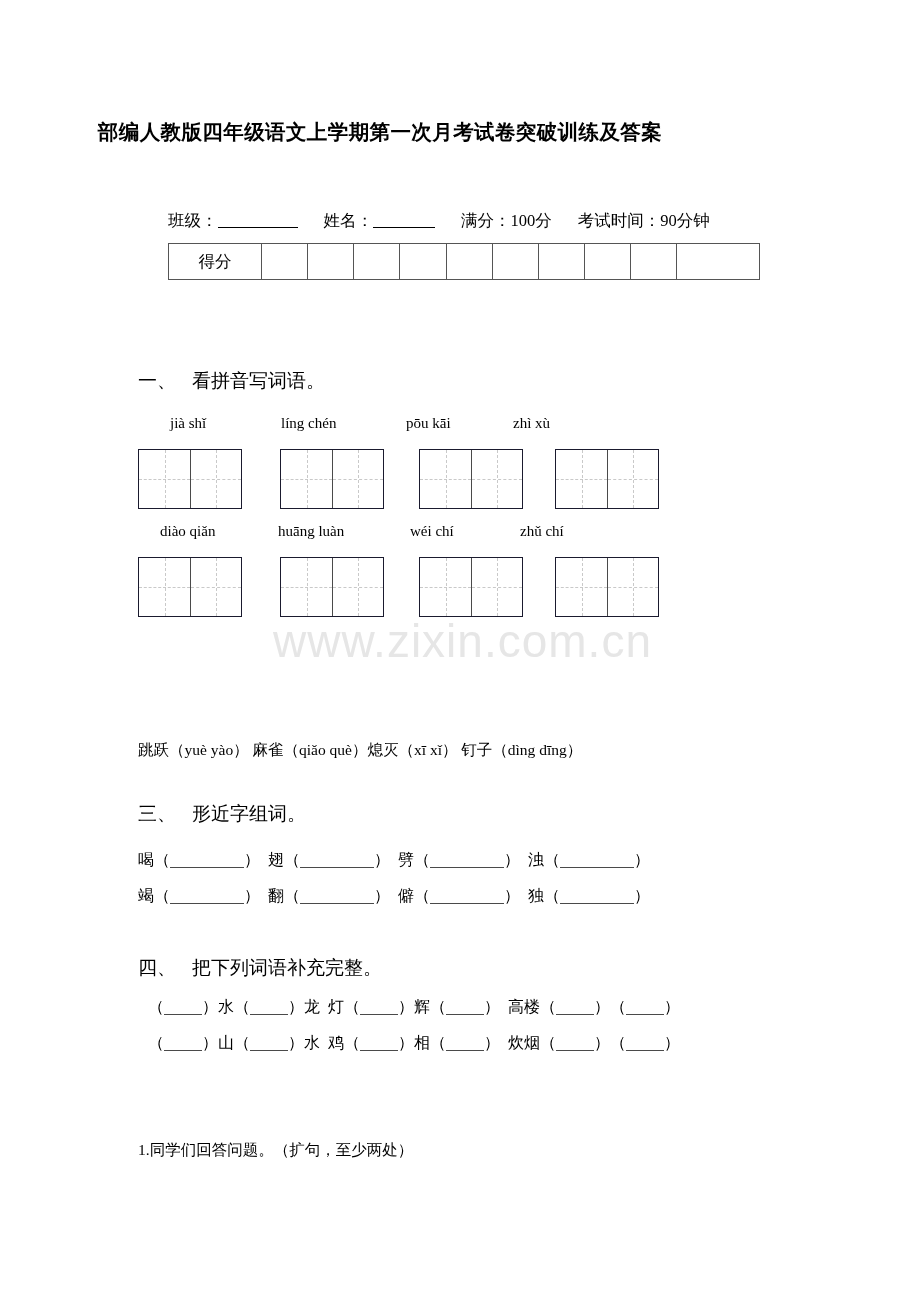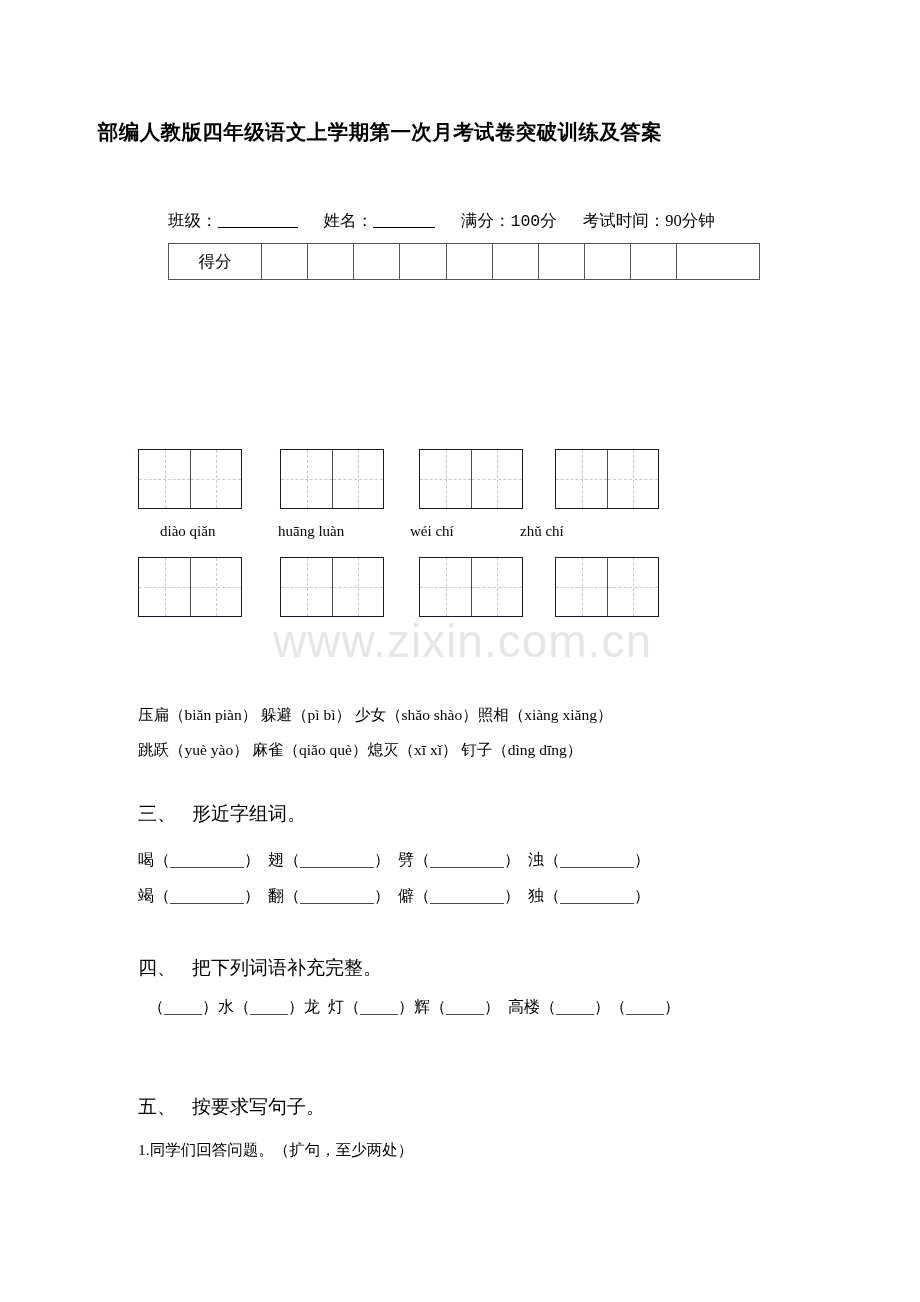--- a/index.html
+++ b/index.html
@@ -35,21 +35,21 @@
   }
 
   
   .info-line {
     position: absolute;
     left: 168px;
     top: 210px;
     font-size: 16.5px;
     white-space: nowrap;
   }
-  .info-line .seg { margin-right: 26px; font-family: Liberation Mono, monospace; }
+  .info-line .seg { margin-right: 26px; }
   .info-line .blank-long {
     display: inline-block;
     width: 80px;
     border-bottom: 1px solid #000;
     height: 0.95em;
     vertical-align: -2px;
   }
   .info-line .blank-short {
     display: inline-block;
     width: 62px;
@@ -209,21 +209,30 @@
       <td class="num"></td>
       <td class="num"></td>
       <td class="num"></td>
       <td class="num"></td>
       <td class="num"></td>
       <td class="tot"></td>
     </tr>
   </tbody>
     </table>
 
-
+  <div class="sec-head" style="top:368px;">
+    <span class="sec-idx">一、</span><span>看拼音写词语。</span>
+  </div>
+
+  <div class="pinyin-row" style="top:415px;">
+    <span style="left:32px;">jià shǐ</span>
+    <span style="left:143px;">líng chén</span>
+    <span style="left:268px;">pōu kāi</span>
+    <span style="left:375px;">zhì xù</span>
+  </div>
 
   <div class="grid-row" style="top:449px;">
     <div class="tzg" style="left:0px;">
         <div class="cell"></div>
         <div class="cell"></div>
       </div>
     <div class="tzg" style="left:142px;">
         <div class="cell"></div>
         <div class="cell"></div>
       </div>
@@ -258,39 +267,38 @@
         <div class="cell"></div>
       </div>
     <div class="tzg" style="left:417px;">
         <div class="cell"></div>
         <div class="cell"></div>
       </div>
   </div>
 
   <div class="watermark">www.zixin.com.cn</div>
 
-  <div class="body-line small" style="top:705px;">压扁（biǎn piàn）  躲避（pì bì）  少女（shǎo shào）照相（xiàng xiǎng）</div>
   <div class="body-line small" style="top:740px;">跳跃（yuè yào）   麻雀（qiǎo què）熄灭（xī xǐ）    钉子（dìng dīng）</div>
 
   <div class="sec-head" style="top:801px;">
     <span class="sec-idx">三、</span><span>形近字组词。</span>
   </div>
   <div class="body-line" style="top:850px;">
     <span>喝</span>（<span class="blank-mid"></span>）&nbsp;&nbsp;<span>翅</span>（<span class="blank-mid"></span>）&nbsp;&nbsp;<span>劈</span>（<span class="blank-mid"></span>）&nbsp;&nbsp;<span>浊</span>（<span class="blank-mid"></span>）
   </div>
   <div class="body-line" style="top:886px;">
     <span>竭</span>（<span class="blank-mid"></span>）&nbsp;&nbsp;<span>翻</span>（<span class="blank-mid"></span>）&nbsp;&nbsp;<span>僻</span>（<span class="blank-mid"></span>）&nbsp;&nbsp;<span>独</span>（<span class="blank-mid"></span>）
   </div>
 
   <div class="sec-head" style="top:955px;">
     <span class="sec-idx">四、</span><span>把下列词语补充完整。</span>
   </div>
   <div class="body-line" style="top:997px;left:148px;">
     （<span class="blank-sm"></span>）<span>水</span>（<span class="blank-sm"></span>）<span>龙</span>&nbsp;&nbsp;<span>灯</span>（<span class="blank-sm"></span>）<span>辉</span>（<span class="blank-sm"></span>）&nbsp;&nbsp;<span>高楼</span>（<span class="blank-sm"></span>）（<span class="blank-sm"></span>）
   </div>
-
-  <div class="sec-head" style="top:1094px;">
-    <span class="sec-idx">五、</span><span>按要求写句子。</span>
-  </div>
+  <div class="body-line" style="top:1033px;left:148px;">
+    （<span class="blank-sm"></span>）<span>山</span>（<span class="blank-sm"></span>）<span>水</span>&nbsp;&nbsp;<span>鸡</span>（<span class="blank-sm"></span>）<span>相</span>（<span class="blank-sm"></span>）&nbsp;&nbsp;<span>炊烟</span>（<span class="blank-sm"></span>）（<span class="blank-sm"></span>）
+  </div>
+
   <div class="body-line small" style="top:1140px;">1.同学们回答问题。（扩句，至少两处）</div>
 
 
 </div>
 
 </body></html>

